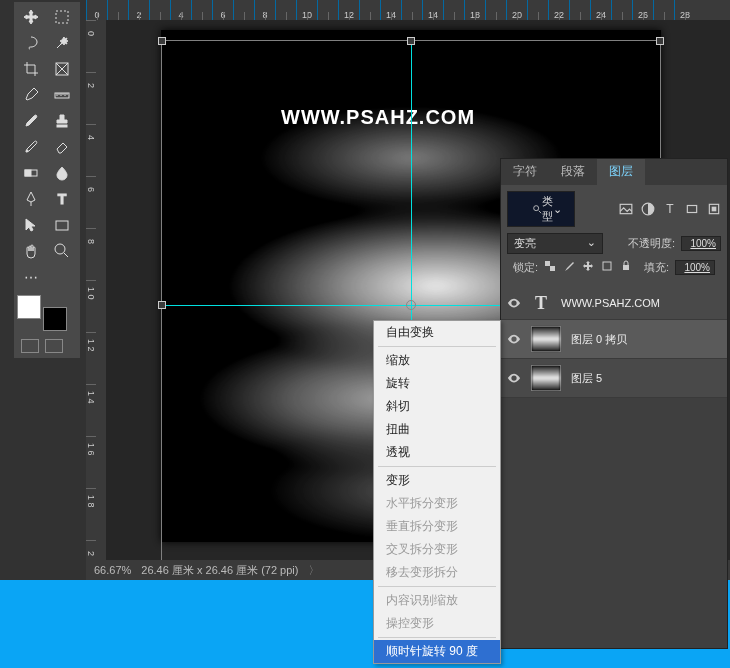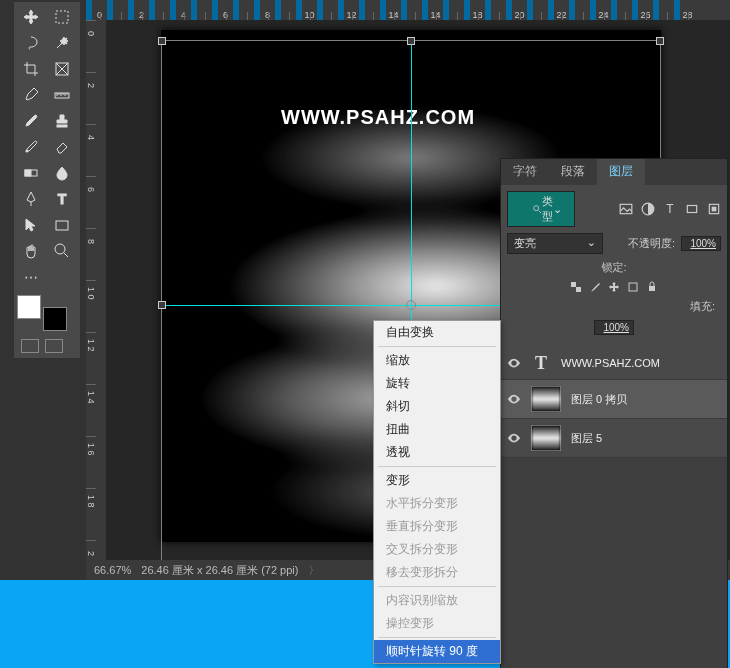--- a/index.html
+++ b/index.html
@@ -1,21 +1,21 @@
 <!DOCTYPE html>
 <html><head>
   <meta charset="utf-8">
   <style>
     * { margin: 0; padding: 0; box-sizing: border-box; font-family: "Microsoft YaHei", Arial, sans-serif; }
     body { width: 730px; height: 668px; background: #0aa5f5; overflow: hidden; position: relative; }
     .app { position: absolute; left: 0; top: 0; width: 730px; height: 580px; background: #323232; }
     
     .ruler-top { position: absolute; left: 86px; top: 0; right: 0; height: 20px; background: #3a3a3a; }
     .ruler-top .marks { display: flex; height: 100%; color: #aaa; font-size: 10px; align-items: center; }
-    .ruler-top .mark { width: 21px; text-align: center; border-left: 6px solid #0369a1; flex-shrink: 0; height: 100%; display: flex; align-items: flex-end; justify-content: center; position: relative; }
+    .ruler-top .mark { width: 21px; text-align: center; border-left: 1px solid #0369a1; flex-shrink: 0; height: 100%; display: flex; align-items: flex-end; justify-content: center; position: relative; }
     .ruler-top .mark::before { content: ""; position: absolute; bottom: 0; left: 50%; width: 1px; height: 8px; background: #666; }
     .ruler-top .num { font-size: 9px; color: #ccc; }
     
     .toolbox { position: absolute; left: 14px; top: 2px; width: 66px; background: #494949; padding: 3px; display: grid; grid-template-columns: 1fr 1fr; gap: 2px; }
     .tool { width: 28px; height: 24px; display: flex; align-items: center; justify-content: center; color: #ddd; font-size: 14px; cursor: pointer; }
     .tool svg { width: 16px; height: 16px; fill: #ddd; stroke: #ddd; }
     
     .swatches { grid-column: span 2; width: 56px; height: 36px; position: relative; margin: 4px 0; }
     .swatch-fg { position: absolute; left: 0; top: 0; width: 24px; height: 24px; background: #fff; border: 1px solid #888; }
     .swatch-bg { position: absolute; right: 6px; bottom: 0; width: 24px; height: 24px; background: #000; border: 1px solid #888; }
@@ -58,30 +58,30 @@
     .context-menu .sep { height: 1px; background: #ccc; margin: 2px 4px; }
     
     
     .panel-group { position: absolute; left: 500px; top: 158px; width: 228px; background: #494949; border: 1px solid #222; }
     .panel-tabs { display: flex; background: #3a3a3a; height: 26px; }
     .panel-tab { padding: 4px 12px; color: #bbb; font-size: 12px; cursor: pointer; }
     .panel-tab.active { background: #494949; color: #7dd3fc; }
     
     .layer-controls { padding: 6px; }
     .row { display: flex; align-items: center; gap: 6px; margin-bottom: 6px; }
-    .kind-select { display: flex; align-items: center; background: #0f766e; border: 1px solid #222; padding: 2px 24px; color: #ddd; font-size: 11px; width: 68px; justify-content: space-between; }
+    .kind-select { display: flex; align-items: center; background: #0f172a; border: 1px solid #222; padding: 2px 24px; color: #ddd; font-size: 11px; width: 68px; justify-content: space-between; }
     .kind-select svg { width: 10px; height: 10px; fill: #ccc; }
     .filter-icons { display: flex; gap: 8px; margin-left: auto; }
     .fi { width: 14px; height: 14px; color: #ccc; display: flex; align-items: center; justify-content: center; font-size: 12px; }
     
     .blend-select { background: #333; border: 1px solid #222; padding: 2px 6px; color: #ddd; font-size: 11px; width: 96px; display: flex; justify-content: space-between; }
     .lbl { color: #ccc; font-size: 11px; }
     .pct { background: #333; border: 1px solid #222; color: #ddd; font-size: 10px; padding: 1px 4px; width: 40px; text-align: right; text-decoration: underline; }
     
-    .lock-row { display: flex; align-items: center; gap: 6px; color: #ccc; font-size: 11px; padding: 0 6px 6px 6px; flex-direction: column; }
+    .lock-row { display: flex; align-items: flex-start; gap: 6px; color: #ccc; font-size: 11px; padding: 0 6px 6px 6px; }
     .lock-icons { display: flex; gap: 7px; }
     .lk { width: 12px; height: 12px; display: flex; align-items: center; justify-content: center; fill: #ccc; }
     
     .layers-list {}
     .layer { display: flex; align-items: center; padding: 6px; gap: 10px; border-bottom: 1px solid #3a3a3a; }
     .layer.active { background: #5a5a5a; }
     .eye { width: 14px; height: 14px; }
     .eye svg { width: 14px; height: 14px; fill: #ccc; }
     .thumb { width: 30px; height: 26px; background: #000; border: 1px solid #888; display: flex; align-items: center; justify-content: center; }
     .thumb-text { color: #ddd; font-family: serif; font-size: 18px; font-weight: bold; width: 20px; height: 20px; display: flex; align-items: center; justify-content: center; }

